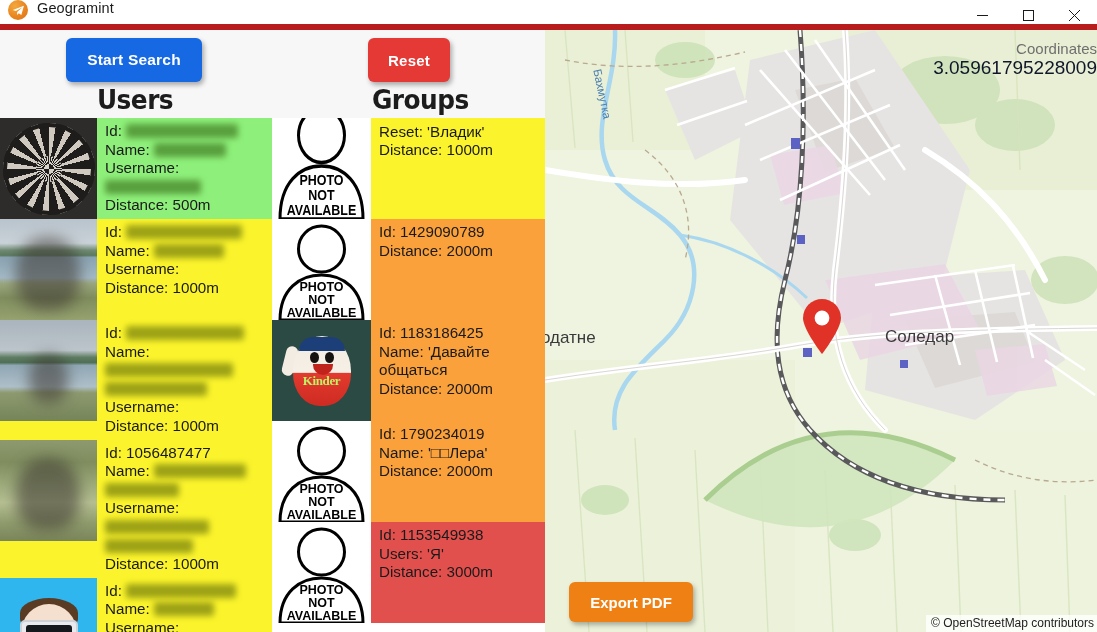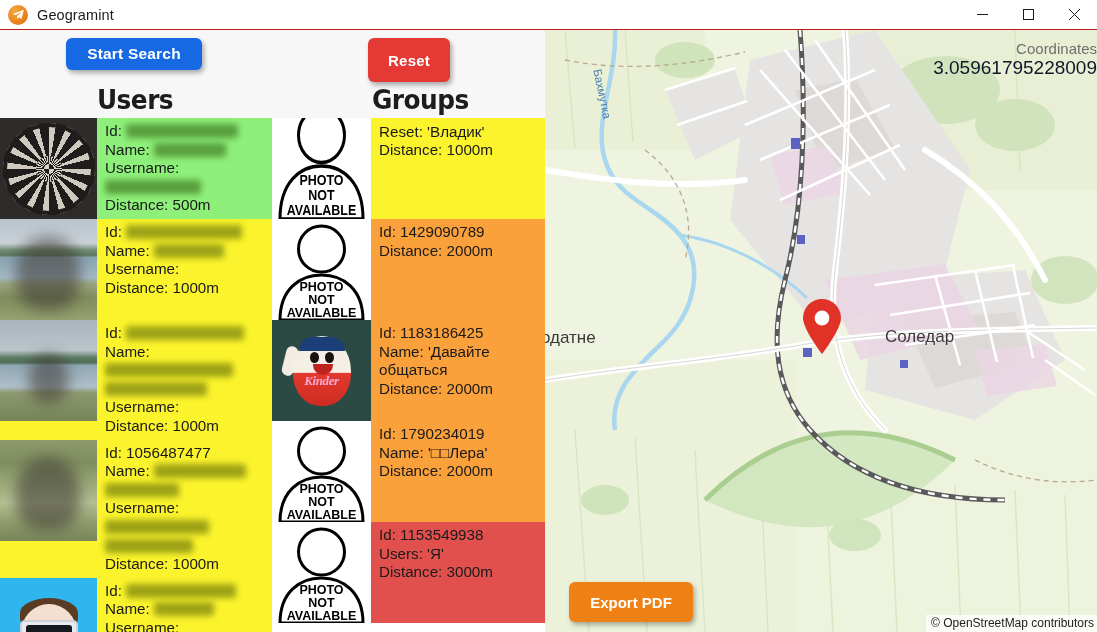--- a/index.html
+++ b/index.html
@@ -7,22 +7,22 @@
     width: 1097px; height: 632px;
     overflow: hidden;
     font-family: "Liberation Sans", sans-serif;
     background: #ffffff;
   }
   #app { position: relative; width: 1097px; height: 632px; overflow: hidden; }
 
   
   .titlebar {
     position: absolute; left: 0; top: 0; width: 1097px; height: 30px;
-    background: #ffffff; display: flex; align-items: center;
-    border-bottom: 1px solid #b91c1c;
+    background: #ffffff; display: flex; 
+    border-bottom: 6px solid #b91c1c;
   }
   .tb-icon {
     width: 20px; height: 20px; margin-left: 8px; margin-right: 9px;
     border-radius: 50%;
     background: radial-gradient(circle at 35% 30%, #f4a93c 0%, #e8821e 60%, #d9731a 100%);
     display: flex; align-items: center; justify-content: center;
     flex: 0 0 auto;
   }
   .tb-icon svg { display: block; }
   .tb-title { font-size: 14.5px; color: #1b1b1b; letter-spacing: .1px; }
@@ -39,21 +39,21 @@
     background: #f7f7f7; overflow: hidden;
   }
   .controlbar { position: relative; height: 88px; width: 545px; }
   .btn {
     position: absolute; border: none; border-radius: 6px; cursor: pointer;
     color: #ffffff; font-family: "Liberation Sans", sans-serif;
     font-weight: bold; letter-spacing: .2px;
     box-shadow: 2px 3px 5px rgba(0,0,0,.32);
   }
   .btn-start {
-    left: 66px; top: 8px; width: 136px; height: 32px;
+    left: 66px; top: 8px; width: 136px; height: 44px;
     background: #1668e3; font-size: 15.5px;
   }
   .btn-reset {
     left: 368px; top: 8px; width: 82px; height: 44px;
     background: #e53935; font-size: 15px;
   }
   .col-head {
     position: absolute; top: 54px; font-size: 27px; font-weight: 800;
     color: #1c1c1c; font-family: "DejaVu Sans", sans-serif;
     letter-spacing: -.6px; transform: scaleX(.92); transform-origin: left center;
@@ -176,22 +176,22 @@
   .ph-kinder .cap {
     position: absolute; left: 50%; top: 17%; width: 46px; height: 14px;
     transform: translateX(-50%); border-radius: 16px 16px 0 0; background: #1c3f7a;
   }
   .ph-kinder .arm {
     position: absolute; left: 12%; top: 26%; width: 12px; height: 30px;
     border-radius: 6px; background: #f3ece2; transform: rotate(14deg);
   }
   .ph-kinder .label {
     position: absolute; left: 50%; top: 52%; transform: translateX(-50%);
-    font-family: "Liberation Serif", serif; font-style: italic; font-weight: bold;
-    font-size: 13px; color: #f9a8d4; letter-spacing: -.4px;
+    font-family: "Liberation Serif", serif; font-weight: bold;
+    font-size: 13px; color: #bef264; letter-spacing: -.4px;
   }
 
   
   .map {
     position: absolute; left: 545px; top: 30px; width: 552px; height: 602px;
     overflow: hidden; background: #eef3de;
   }
   .map-base { position: absolute; inset: 0; }
   .coords-wrap {
     position: absolute; right: 0; top: 10px; text-align: right;

